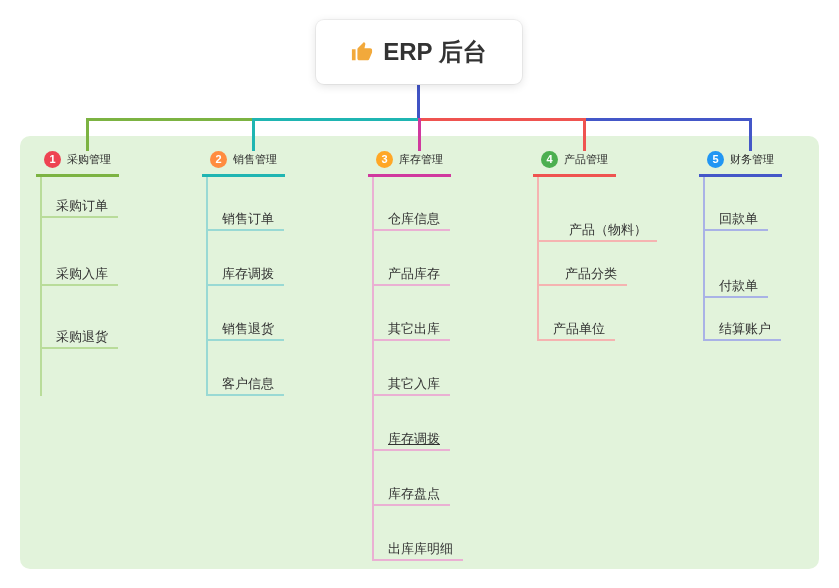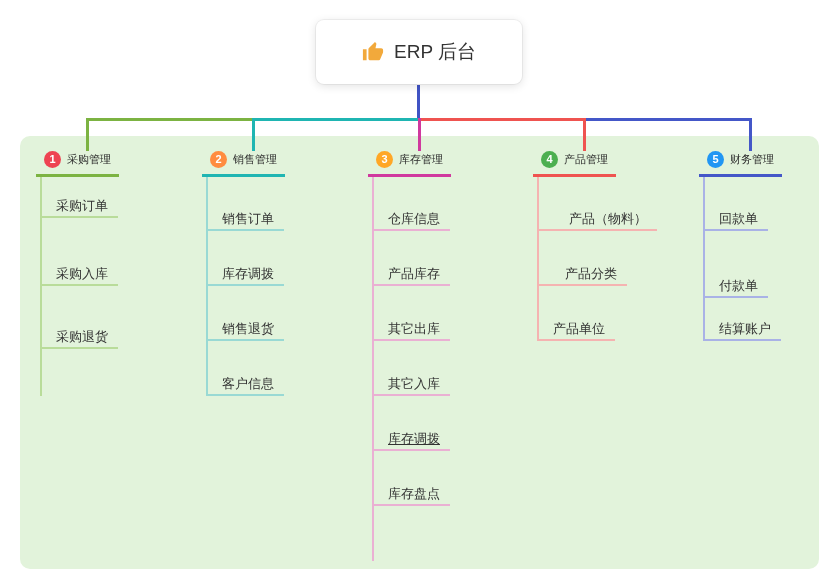--- a/index.html
+++ b/index.html
@@ -23,21 +23,21 @@
     left: 316px; top: 20px;
     width: 206px; height: 64px;
     background: #ffffff;
     border-radius: 8px;
     box-shadow: 0 2px 10px rgba(0,0,0,0.12), 0 0 0 1px #f3f3f3;
     display: flex; align-items: center; justify-content: center;
     gap: 10px;
     cursor: pointer;
     z-index: 3;
   }
-  .root-label { font-size: 19px; font-weight: 400; color: #333; }
+  .root-label { font-size: 24px; font-weight: 700; color: #333; }
   .thumb { display: inline-flex; align-items: center; }
   .root-drop {
     position: absolute;
     left: 417px; top: 84px;
     width: 3px; height: 37px;
     background: #4053c4;
     z-index: 1;
   }
   .spine-seg {
     position: absolute;
@@ -152,30 +152,31 @@
       <span class="badge">3</span>
       <span class="title-label">库存管理</span>
     </div>
     <div class="vline" style="height:384px;"></div>
     <div class="child" style="top:209px;">仓库信息</div>
     <div class="child" style="top:264px;">产品库存</div>
     <div class="child" style="top:319px;">其它出库</div>
     <div class="child" style="top:374px;">其它入库</div>
     <div class="child" style="top:429px;text-decoration:underline;">库存调拨</div>
     <div class="child" style="top:484px;">库存盘点</div>
+    <div class="child" style="top:539px;">出库库明细</div>
   </div>
 
   <div class="branch branch-4" style="left:533px;">
     <div class="drop"></div>
     <div class="title-node">
       <span class="badge">4</span>
       <span class="title-label">产品管理</span>
     </div>
     <div class="vline" style="height:164px;"></div>
-    <div class="child" style="top:209px;padding-left:32px;">产品（物料）</div>
+    <div class="child" style="top:220px;padding-left:32px;">产品（物料）</div>
     <div class="child" style="top:264px;padding-left:28px;">产品分类</div>
     <div class="child" style="top:319px;">产品单位</div>
   </div>
 
   <div class="branch branch-5" style="left:699px;">
     <div class="drop"></div>
     <div class="title-node">
       <span class="badge">5</span>
       <span class="title-label">财务管理</span>
     </div>

